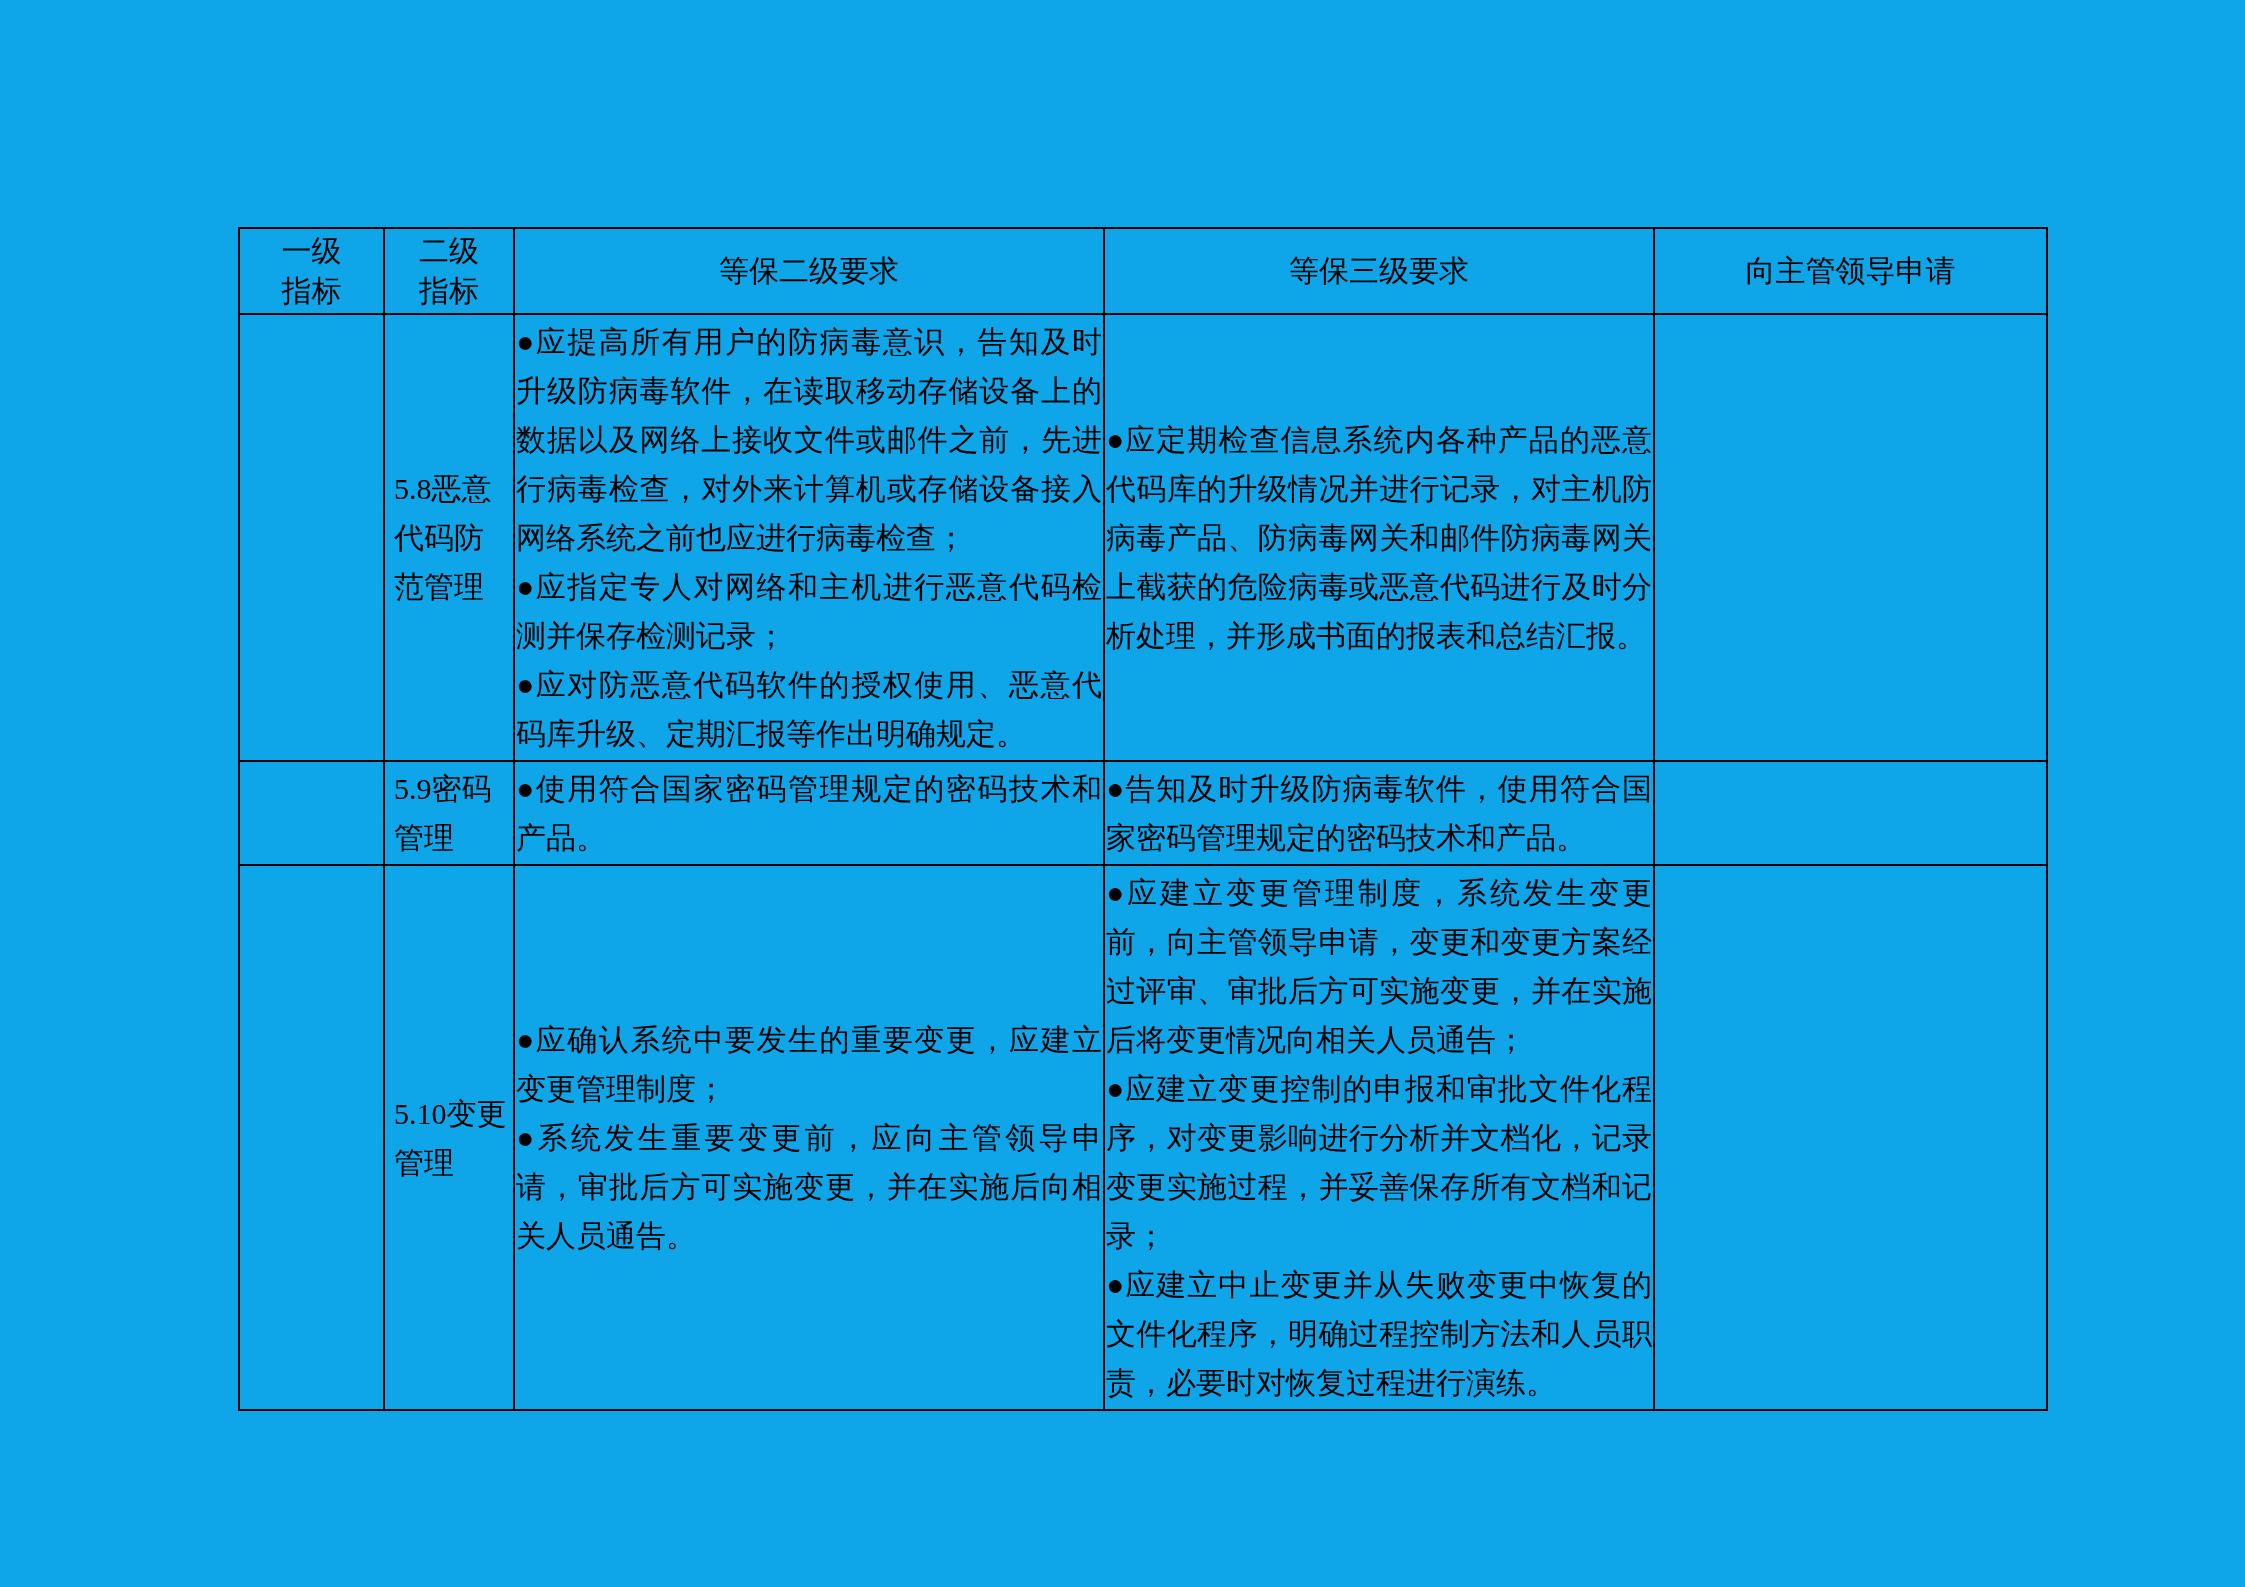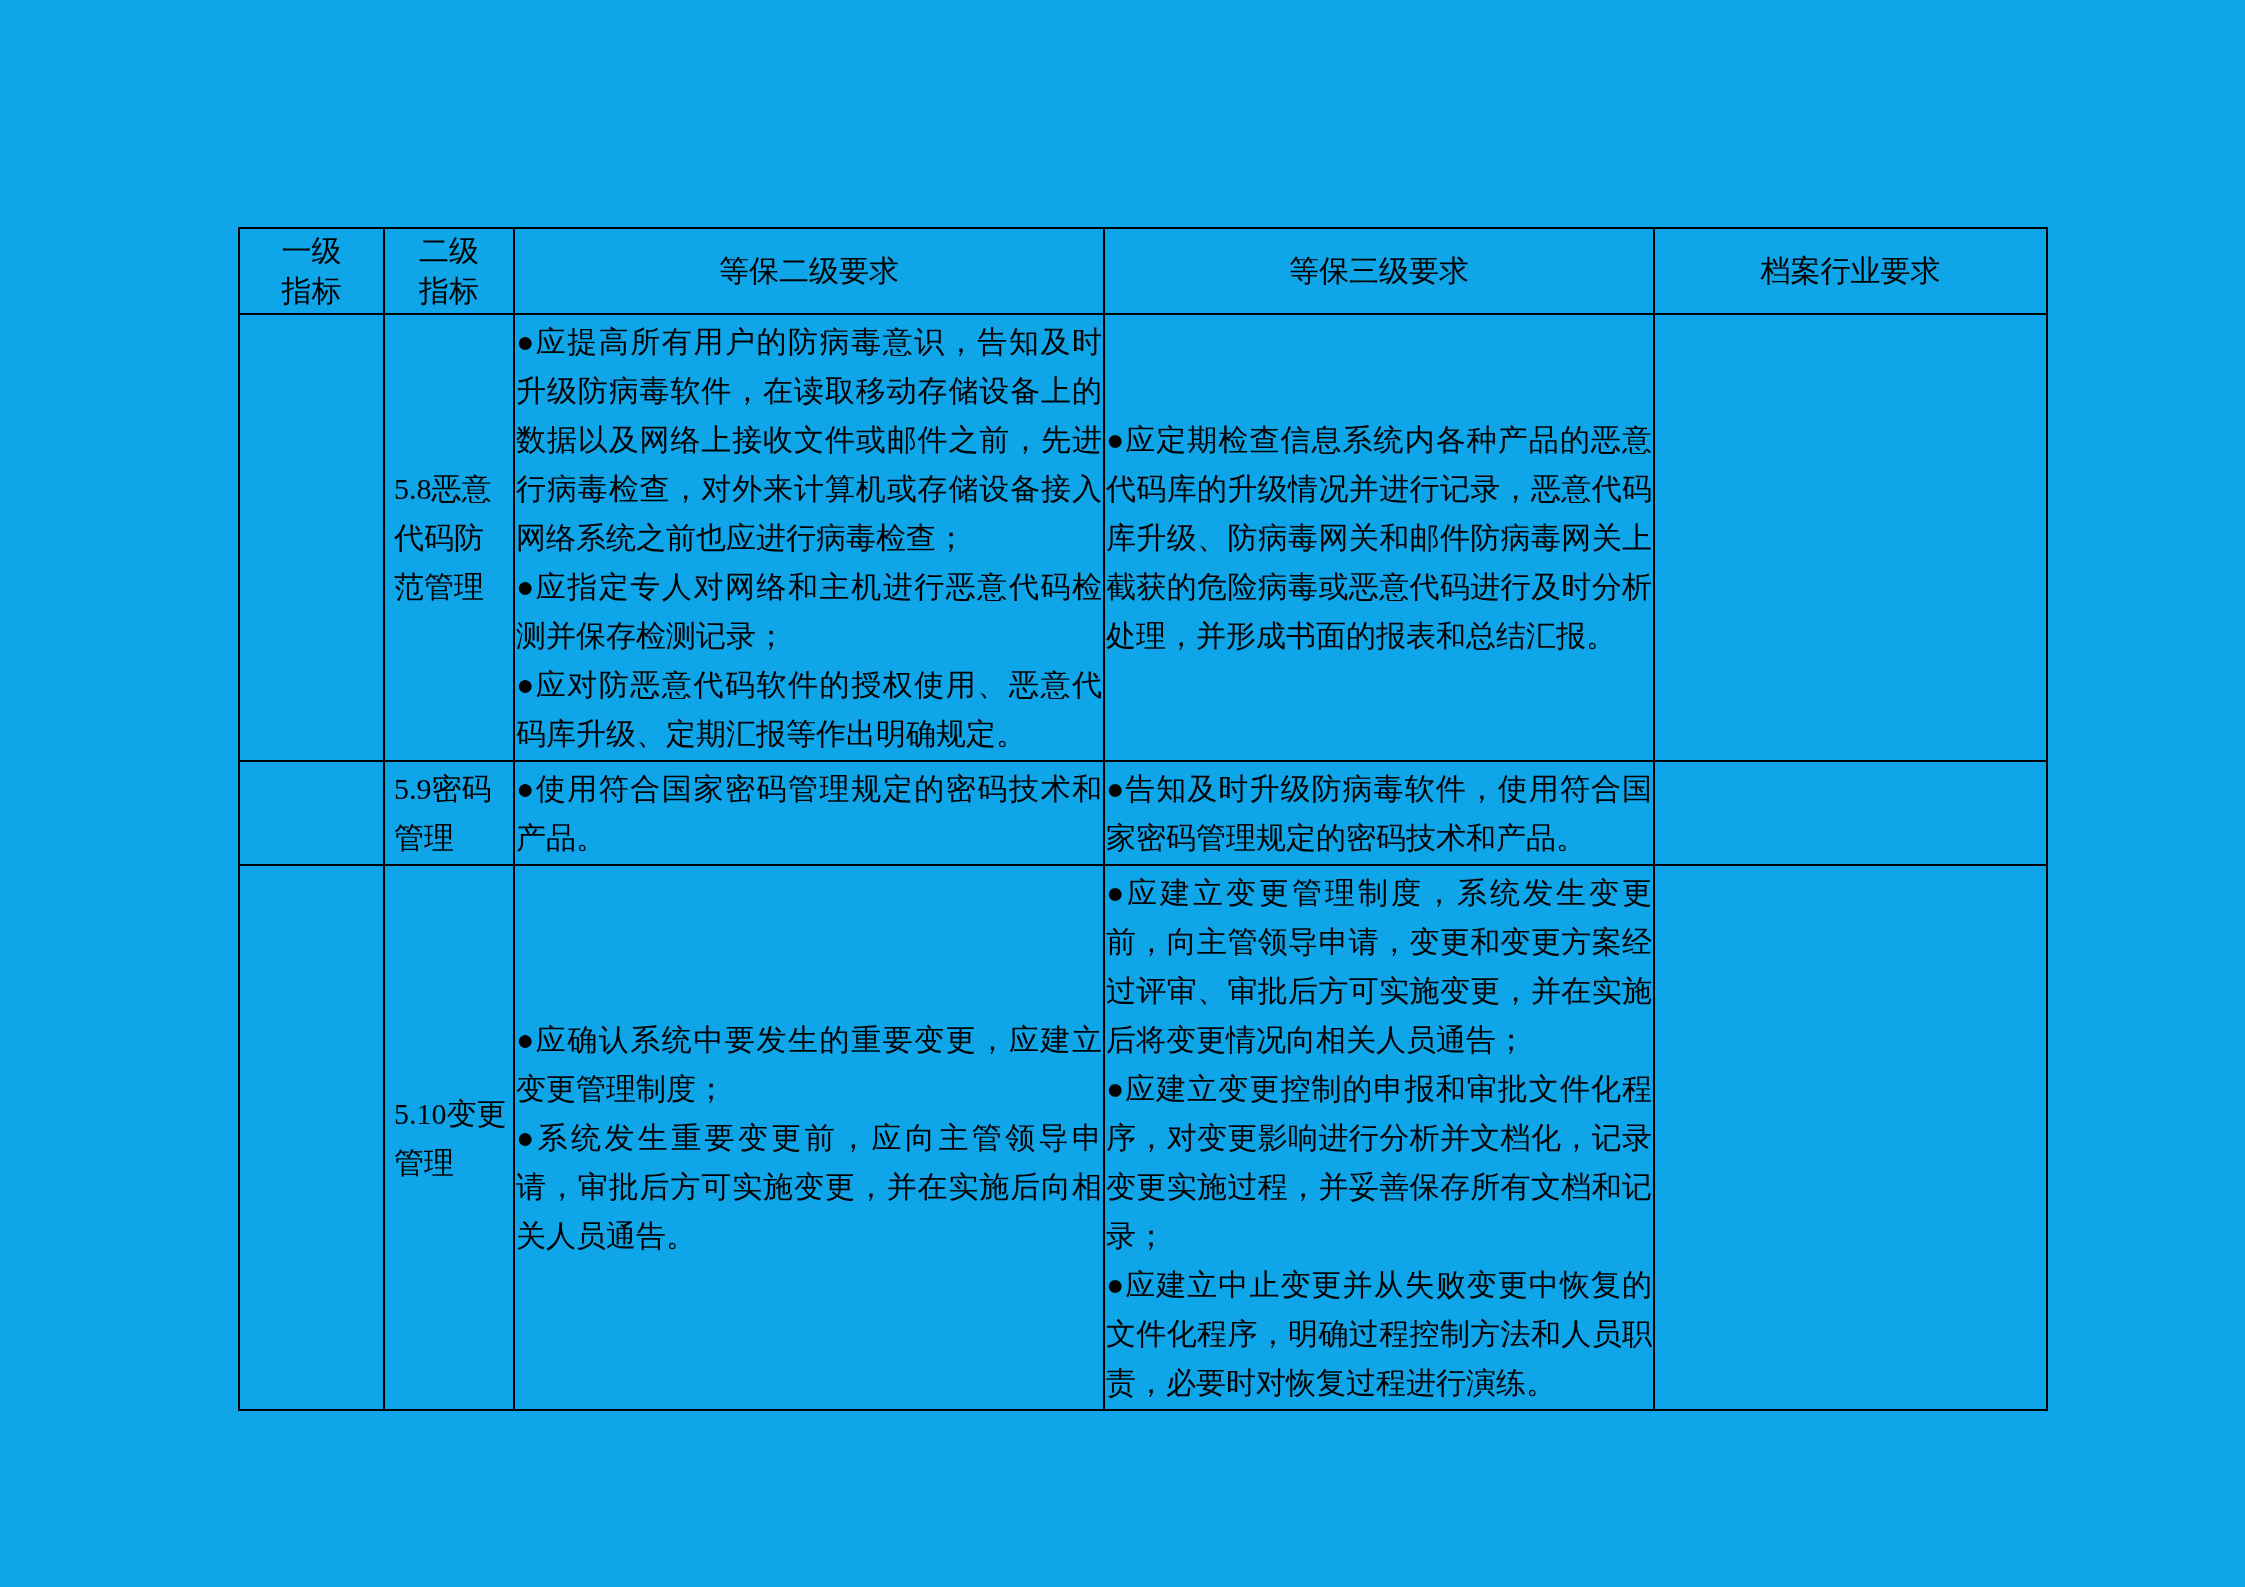--- a/index.html
+++ b/index.html
@@ -76,31 +76,31 @@
         <col class="c5">
     </colgroup>
     <thead>
       <tr>
         <th>一级
 指标</th>
         <th>二级
 指标</th>
         <th>等保二级要求</th>
         <th>等保三级要求</th>
-        <th>档案行业要求</th>
+        <th>向主管领导申请</th>
       </tr>
     </thead>
     <tbody>
       <tr class="row-r1">
         <td class="empty-cell"></td>
         <td class="indicator-cell">5.8恶意代码防范管理</td>
         <td class="req-cell">●应提高所有用户的防病毒意识，告知及时升级防病毒软件，在读取移动存储设备上的数据以及网络上接收文件或邮件之前，先进行病毒检查，对外来计算机或存储设备接入网络系统之前也应进行病毒检查；
 ●应指定专人对网络和主机进行恶意代码检测并保存检测记录；
 ●应对防恶意代码软件的授权使用、恶意代码库升级、定期汇报等作出明确规定。</td>
-        <td class="req-cell">●应定期检查信息系统内各种产品的恶意代码库的升级情况并进行记录，恶意代码库升级、防病毒网关和邮件防病毒网关上截获的危险病毒或恶意代码进行及时分析处理，并形成书面的报表和总结汇报。</td>
+        <td class="req-cell">●应定期检查信息系统内各种产品的恶意代码库的升级情况并进行记录，对主机防病毒产品、防病毒网关和邮件防病毒网关上截获的危险病毒或恶意代码进行及时分析处理，并形成书面的报表和总结汇报。</td>
         <td class="empty-cell"></td>
       </tr>
       <tr class="row-r2">
         <td class="empty-cell"></td>
         <td class="indicator-cell">5.9密码管理</td>
         <td class="req-cell">●使用符合国家密码管理规定的密码技术和产品。</td>
         <td class="req-cell">●告知及时升级防病毒软件，使用符合国家密码管理规定的密码技术和产品。</td>
         <td class="empty-cell"></td>
       </tr>
       <tr class="row-r3">

